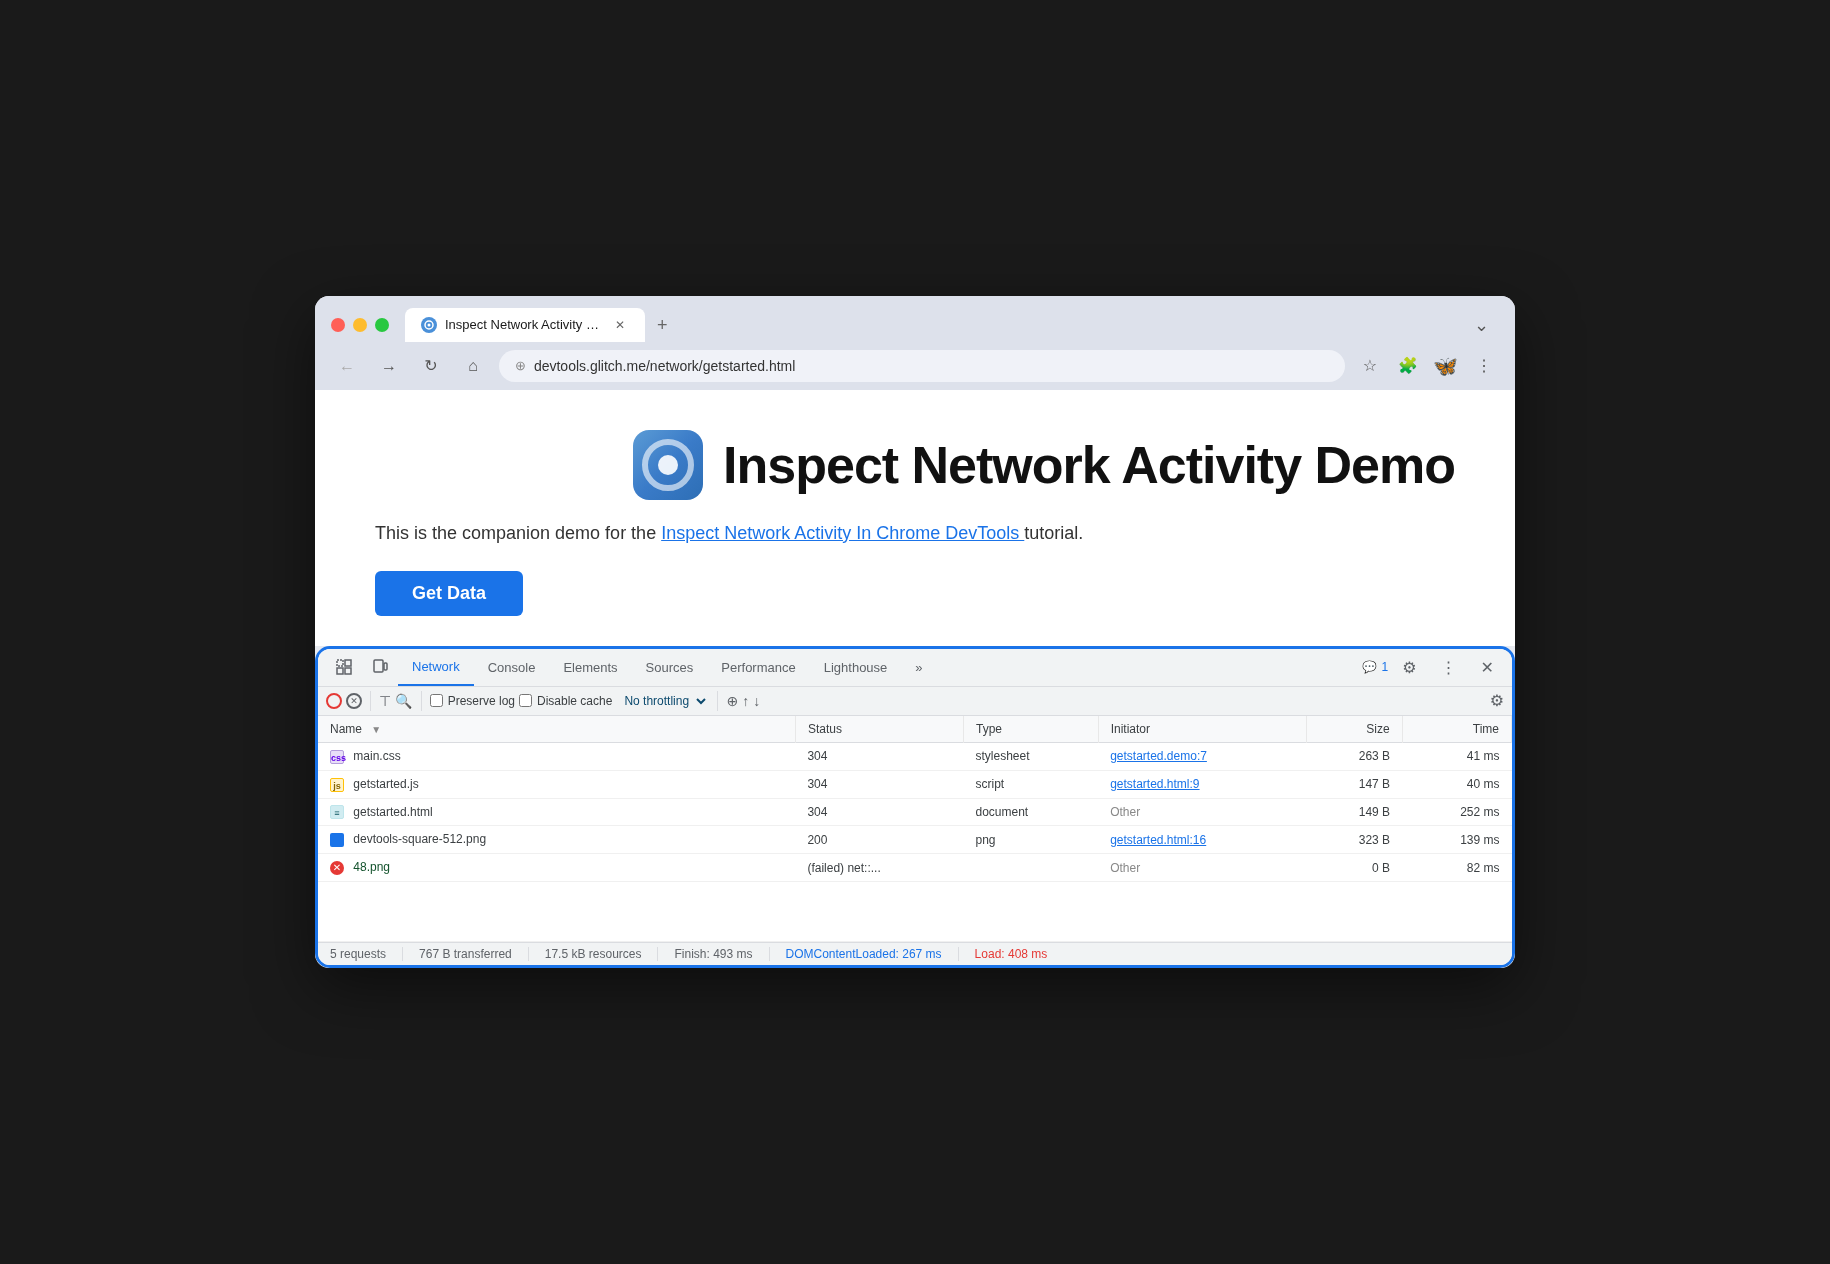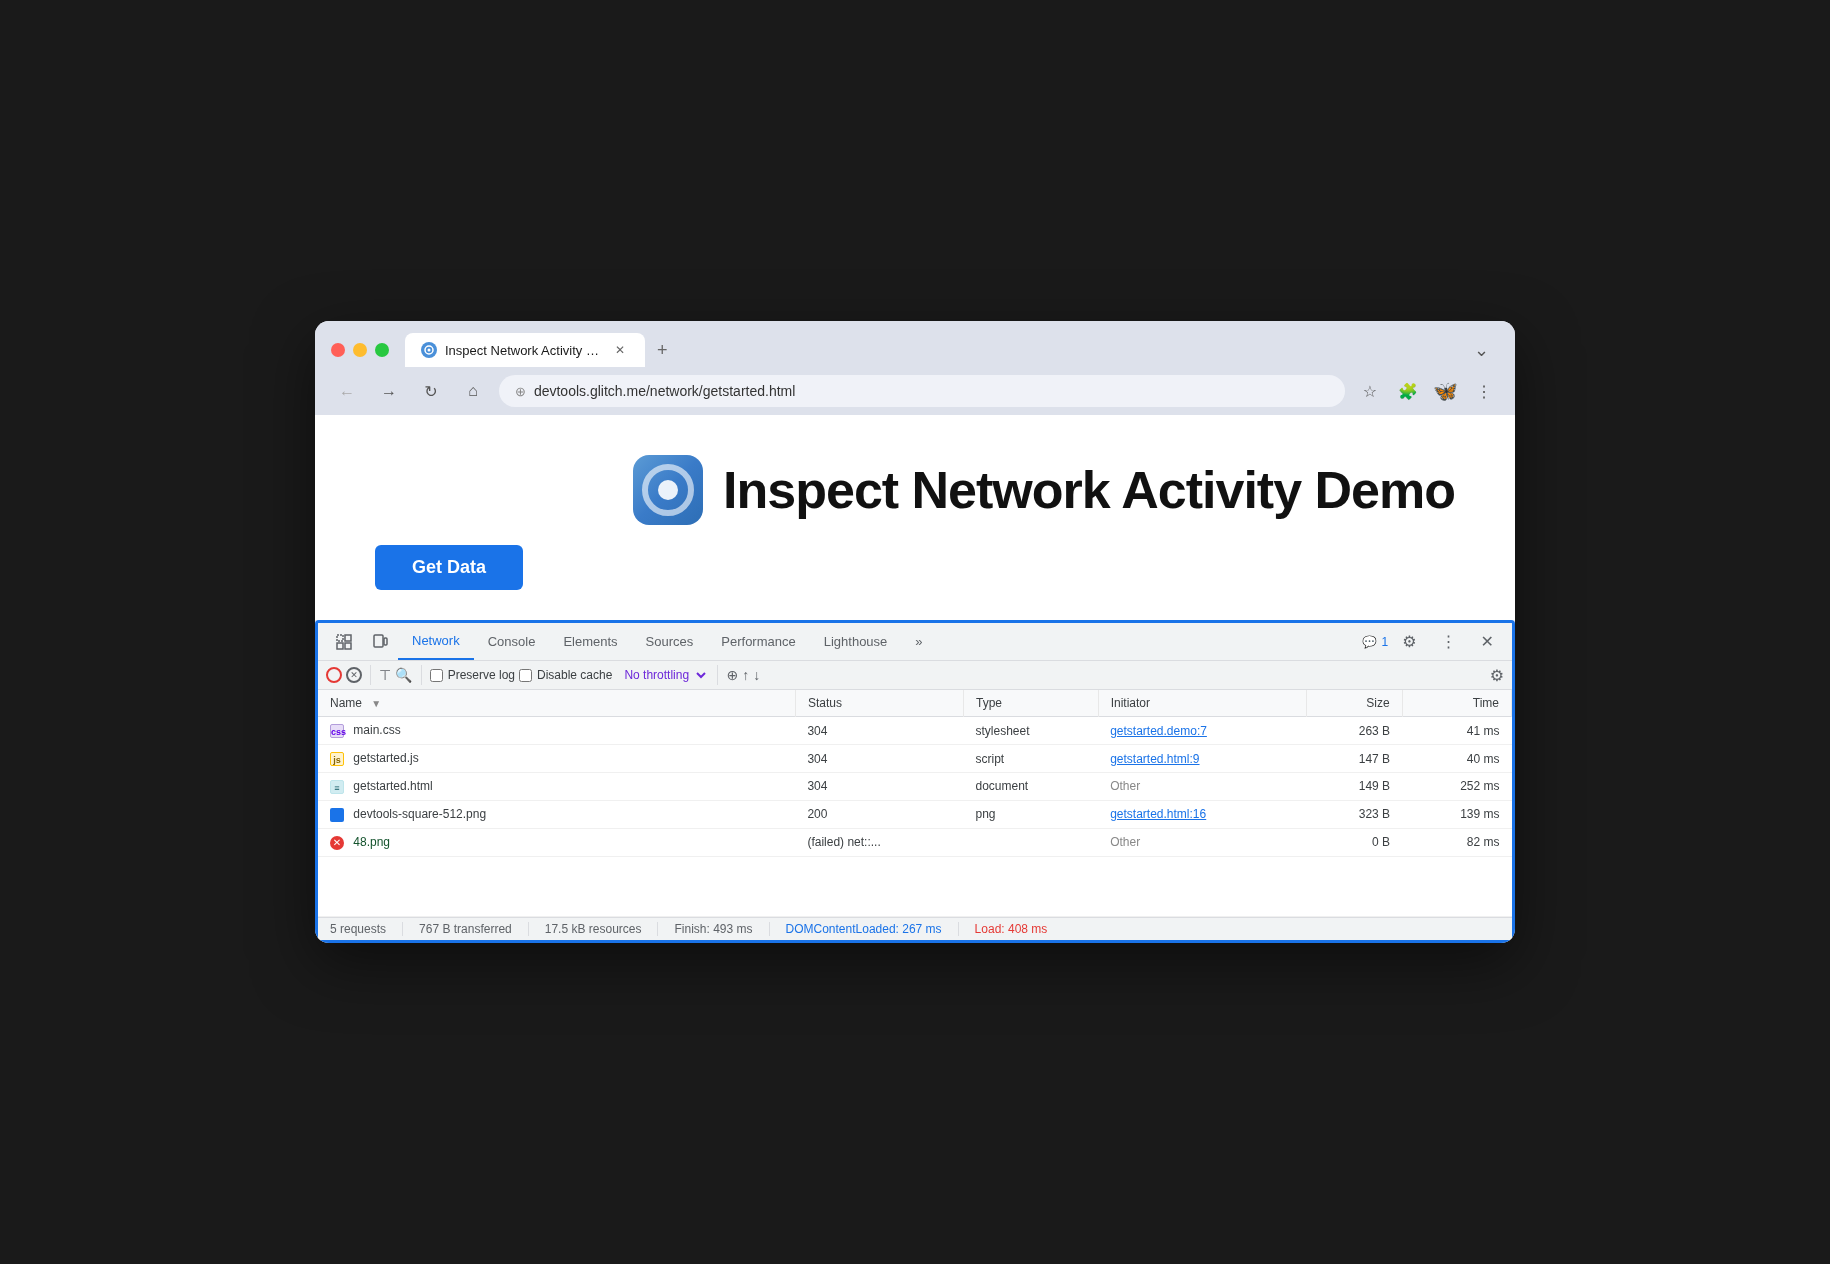--- a/index.html
+++ b/index.html
@@ -227,21 +227,21 @@
       border: none;
       padding: 12px 37px;
       font-size: 18px;
       font-weight: 600;
       border-radius: 6px;
       cursor: pointer;
     }
     
     .devtools-panel {
       border: 3px solid #1a73e8;
-      border-radius: 4px;
+      border-radius: 15px;
       margin: 0;
       background: #fff;
       overflow: hidden;
     }
     .devtools-tabs-bar {
       background: #f1f3f4;
       border-bottom: 1px solid #dadce0;
       display: flex;
       align-items: center;
       padding: 0 8px;
@@ -294,21 +294,21 @@
       color: #3c4043;
       cursor: pointer;
     }
     .checkbox-label input[type="checkbox"] {
       width: 13px;
       height: 13px;
       cursor: pointer;
     }
     .throttle-select {
       font-size: 12px;
-      color: #6d28d9;
+      color: #0c4a6e;
       border: none;
       background: transparent;
       cursor: pointer;
       padding: 2px 4px;
     }
     
     .network-table {
       width: 100%;
       border-collapse: collapse;
       font-size: 12px;
@@ -440,20 +440,23 @@
       <div class="toolbar-icon" style="font-size:20px;">🦋</div>
       <div class="toolbar-icon">⋮</div>
     </div>
   </div>
 
   <div class="page-content">
     <div class="page-header">
       <div class="page-logo"></div>
       <h1 class="page-title">Inspect Network Activity Demo</h1>
     </div>
+    <p class="page-description">
+      <span>This is the companion demo for the </span><a href="#">Inspect Network Activity In Chrome DevTools </a><span>tutorial.</span>
+    </p>
     <button class="get-data-btn">Get Data</button>
   </div>
 
   <div class="devtools-panel">
 
     <div class="devtools-tabs-bar">
       <div class="devtools-icon-btn" title="Inspect">
         <svg width="16" height="16" viewBox="0 0 16 16" fill="#5f6368">
           <rect x="1" y="1" width="6" height="6" fill="none" stroke="#5f6368" stroke-width="1.5" stroke-dasharray="2,1"></rect>
           <rect x="9" y="1" width="6" height="6" fill="none" stroke="#5f6368" stroke-width="1.5"></rect>

